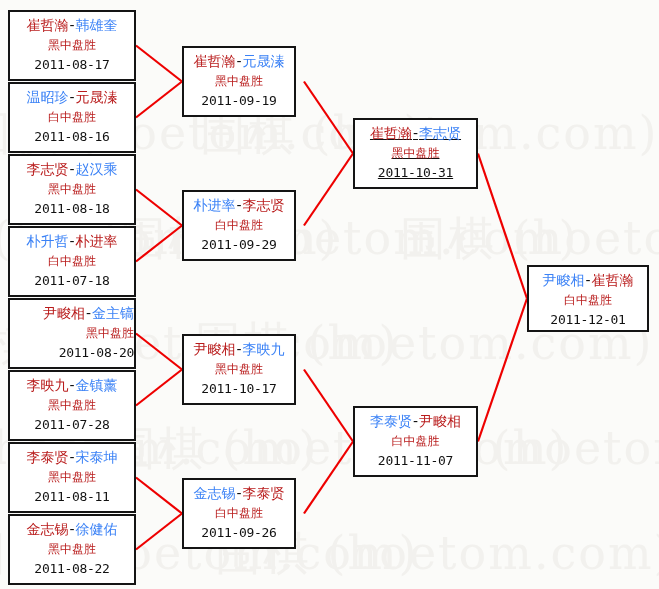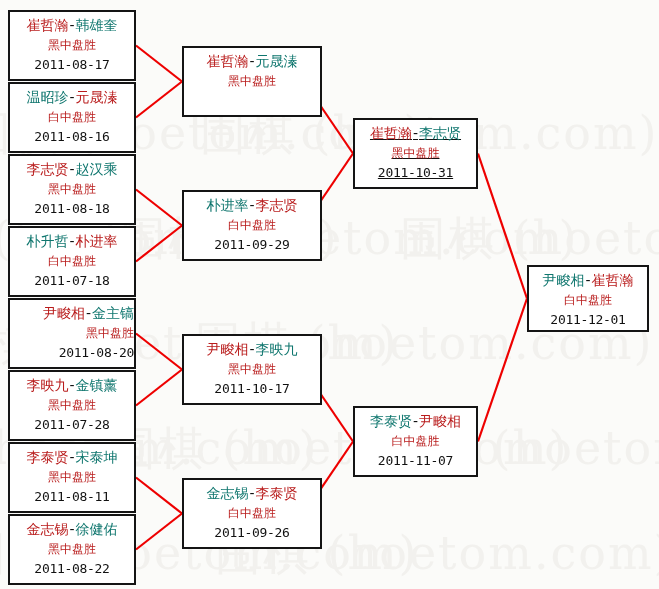--- a/index.html
+++ b/index.html
@@ -56,38 +56,38 @@
     text-align: center;
     font-family: "DejaVu Sans", "Liberation Sans", sans-serif;
     color: #111111;
     padding-top: 3px;
   }
   .players {
     font-size: 14px;
     line-height: 20px;
     white-space: nowrap;
   }
-  .p-black { color: #0f766e; }
+  .p-black { color: #3b82f6; }
   .p-red   { color: #b91c1c; }
   .dash    { color: #111111; padding: 0 1px; }
   .result {
     font-size: 12px;
     line-height: 20px;
     color: #b91c1c;
   }
   .date {
     font-size: 13px;
     line-height: 19px;
     color: #111111;
     font-family: "DejaVu Sans Mono", "Liberation Mono", monospace;
     letter-spacing: -0.3px;
   }
   
   .round-1 { width: 128px; height: 71px; }
-  .round-2 { width: 140px; height: 71px; }
+  .round-2 { width: 114px; height: 71px; }
   .round-3 { width: 125px; height: 71px; }
   .round-4 { width: 122px; height: 67px; }
 </style>
 </head>
 <body>
 
 <div id="bracket-root">
 
   <div id="watermark-layer">
       <div class="watermark-row" style="left: -35px; top: 110px;">围棋 (hoetom.com)</div>
@@ -158,20 +158,21 @@
         <div class="date">2011-08-11</div>
       </div>
       <div class="match-box round-1" style="left: 8px; top: 514px;">
         <div class="players"><span class="p-red">金志锡</span><span class="dash">-</span><span class="p-black">徐健佑</span></div>
         <div class="result">黑中盘胜</div>
         <div class="date">2011-08-22</div>
       </div>
       <div class="match-box round-2" style="left: 182px; top: 46px;">
         <div class="players"><span class="p-red">崔哲瀚</span><span class="dash">-</span><span class="p-black">元晟溱</span></div>
         <div class="result">黑中盘胜</div>
+        <div class="date">2011-09-19</div>
       </div>
       <div class="match-box round-2" style="left: 182px; top: 190px;">
         <div class="players"><span class="p-black">朴进率</span><span class="dash">-</span><span class="p-red">李志贤</span></div>
         <div class="result">白中盘胜</div>
         <div class="date">2011-09-29</div>
       </div>
       <div class="match-box round-2" style="left: 182px; top: 334px;">
         <div class="players"><span class="p-red">尹畯相</span><span class="dash">-</span><span class="p-black">李映九</span></div>
         <div class="result">黑中盘胜</div>
         <div class="date">2011-10-17</div>

